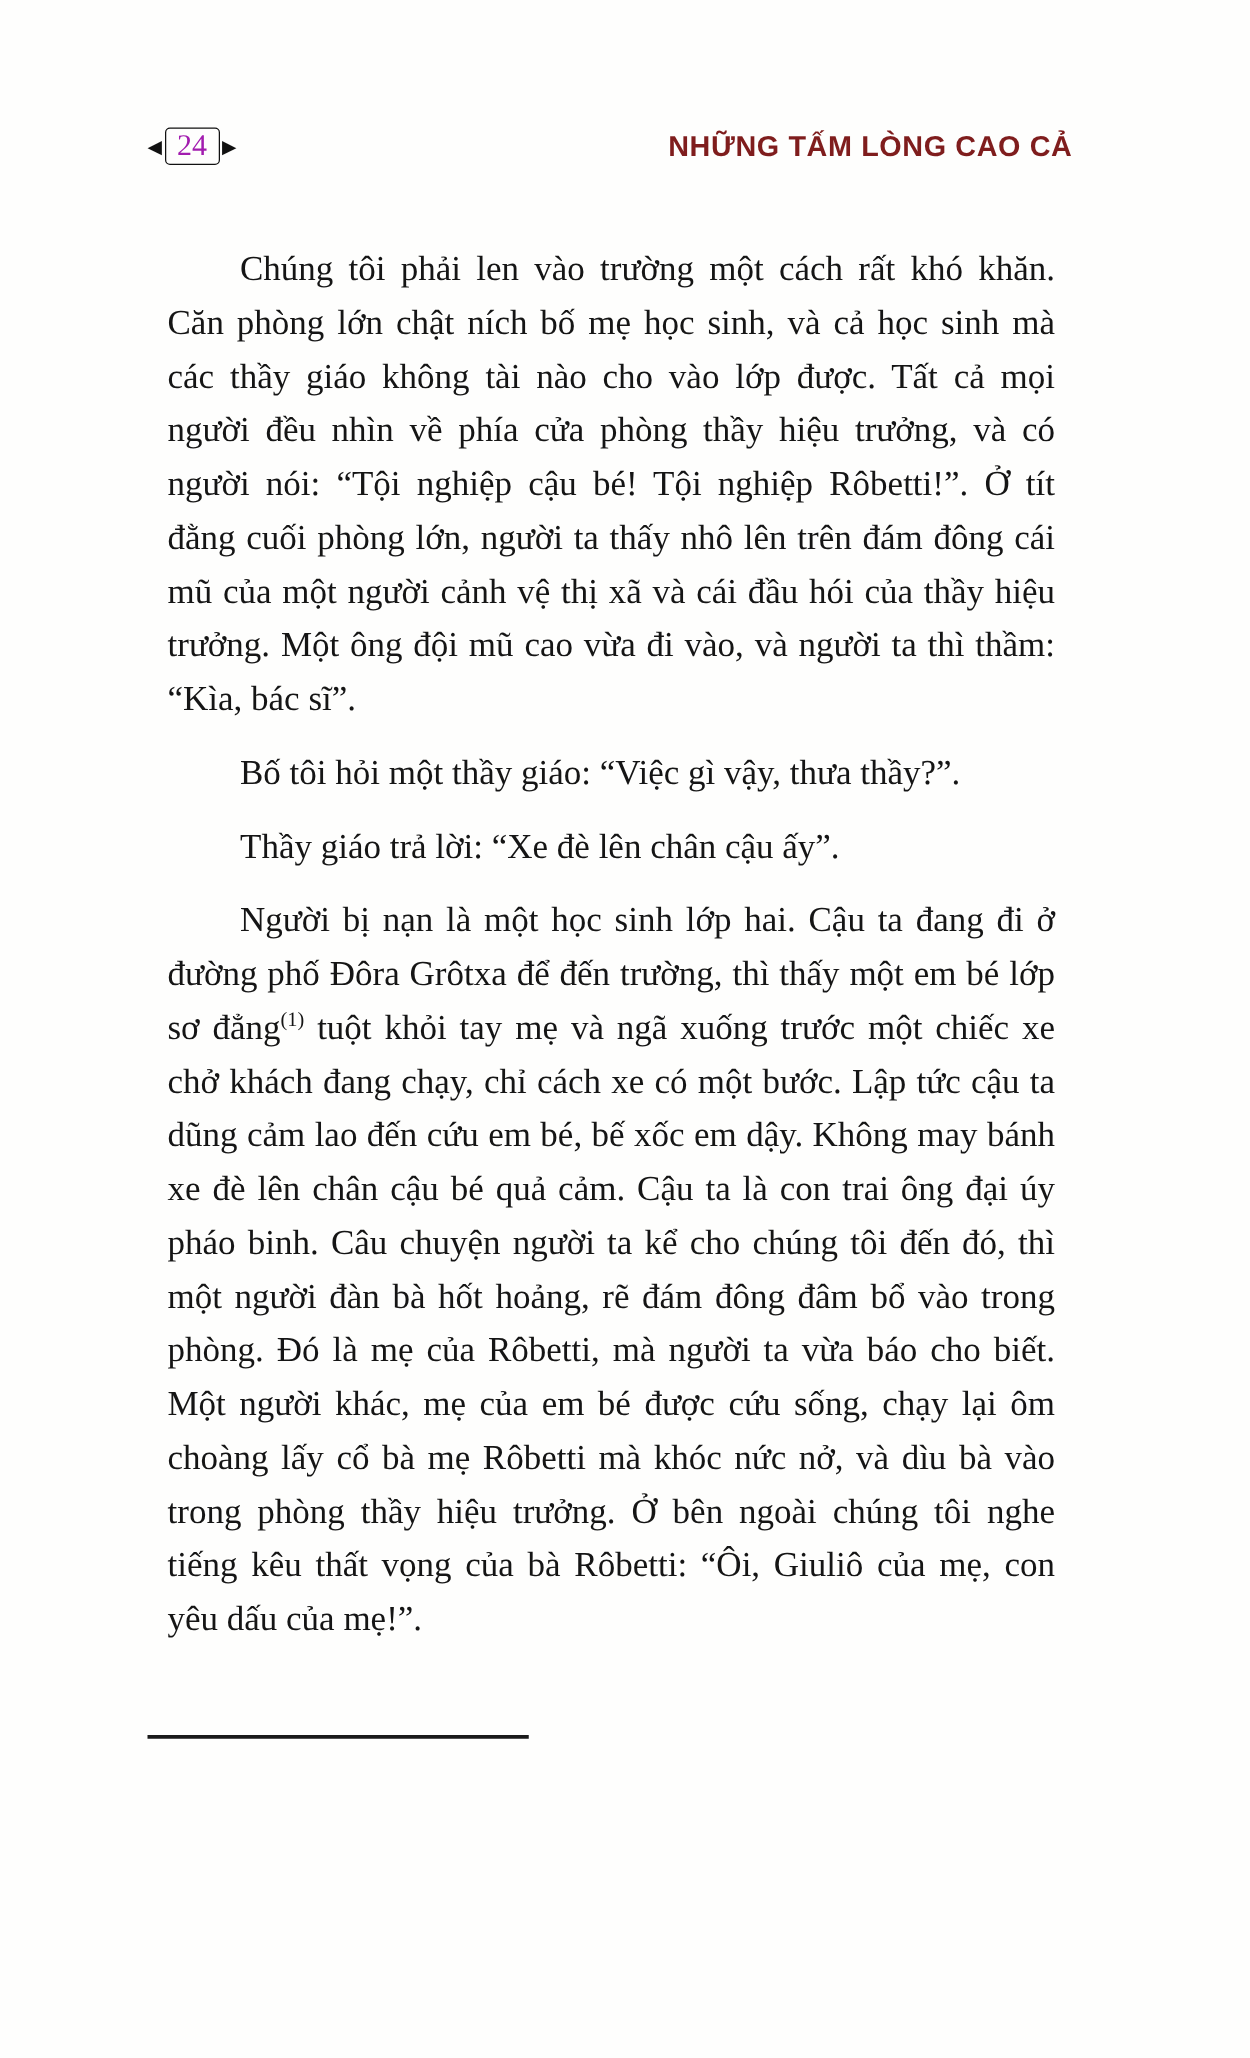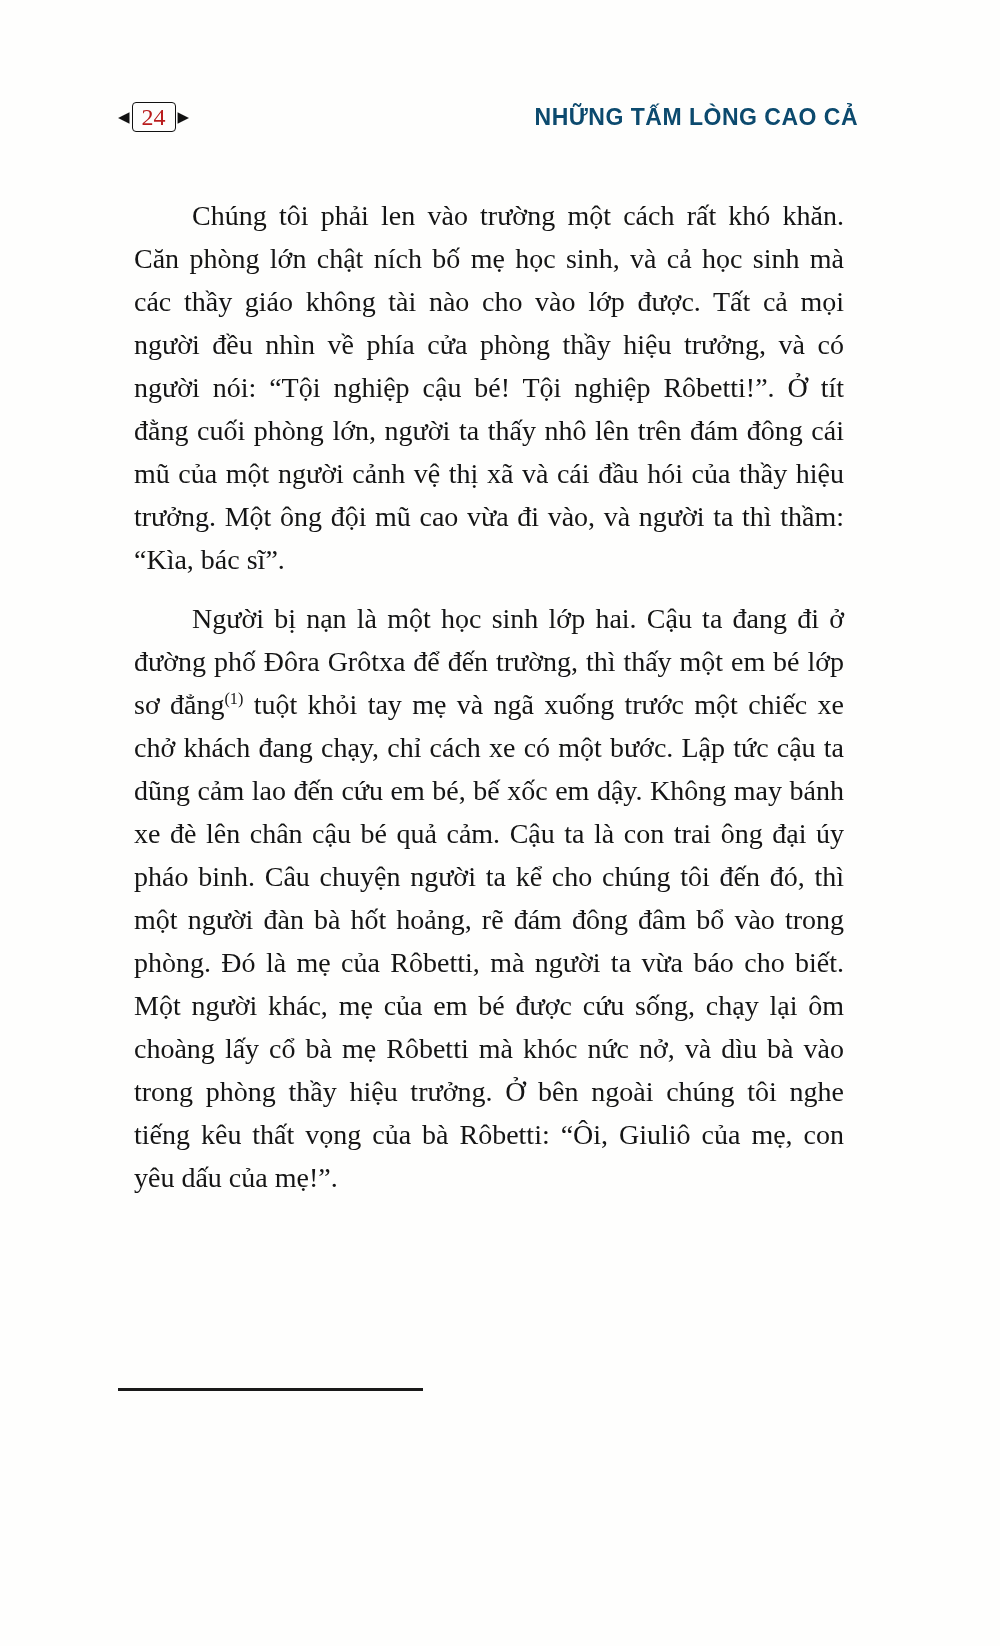--- a/index.html
+++ b/index.html
@@ -43,31 +43,31 @@
   .page-number-badge .num-box {
     display: inline-flex;
     align-items: center;
     justify-content: center;
     min-width: 44px;
     height: 30px;
     border: 1.5px solid #111;
     border-radius: 4px;
     font-size: 24px;
     font-family: "Liberation Serif", serif;
-    color: #b91c1c;
+    color: #a21caf;
     box-sizing: border-box;
     padding: 0 4px;
   }
   .book-title {
     margin: 0;
     font-family: "Liberation Sans", "DejaVu Sans", sans-serif;
     font-weight: 700;
     font-size: 23px;
     letter-spacing: 0.5px;
-    color: #0c4a6e;
+    color: #7f1d1d;
   }
 
   
   .content {
     position: absolute;
     top: 178px;
     left: 118px;
     width: 742px;
     font-size: 28px;
     line-height: 43px;
@@ -110,18 +110,20 @@
     <div class="page-number-badge">
       <span class="arrow">◀</span>
       <span class="num-box">24</span>
       <span class="arrow">▶</span>
     </div>
     <h1 class="book-title">NHỮNG TẤM LÒNG CAO CẢ</h1>
   </header>
 
   <main class="content">
     <p>Chúng tôi phải len vào trường một cách rất khó khăn. Căn phòng lớn chật ních bố mẹ học sinh, và cả học sinh mà các thầy giáo không tài nào cho vào lớp được. Tất cả mọi người đều nhìn về phía cửa phòng thầy hiệu trưởng, và có người nói: “Tội nghiệp cậu bé! Tội nghiệp Rôbetti!”. Ở tít đằng cuối phòng lớn, người ta thấy nhô lên trên đám đông cái mũ của một người cảnh vệ thị xã và cái đầu hói của thầy hiệu trưởng. Một ông đội mũ cao vừa đi vào, và người ta thì thầm: “Kìa, bác sĩ”.</p>
+    <p>Bố tôi hỏi một thầy giáo: “Việc gì vậy, thưa thầy?”.</p>
+    <p>Thầy giáo trả lời: “Xe đè lên chân cậu ấy”.</p>
     <p><span>Người bị nạn là một học sinh lớp hai. Cậu ta đang đi ở đường phố Đôra Grôtxa để đến trường, thì thấy một em bé lớp sơ đẳng</span><sup>(1)</sup><span> tuột khỏi tay mẹ và ngã xuống trước một chiếc xe chở khách đang chạy, chỉ cách xe có một bước. Lập tức cậu ta dũng cảm lao đến cứu em bé, bế xốc em dậy. Không may bánh xe đè lên chân cậu bé quả cảm. Cậu ta là con trai ông đại úy pháo binh. Câu chuyện người ta kể cho chúng tôi đến đó, thì một người đàn bà hốt hoảng, rẽ đám đông đâm bổ vào trong phòng. Đó là mẹ của Rôbetti, mà người ta vừa báo cho biết. Một người khác, mẹ của em bé được cứu sống, chạy lại ôm choàng lấy cổ bà mẹ Rôbetti mà khóc nức nở, và dìu bà vào trong phòng thầy hiệu trưởng. Ở bên ngoài chúng tôi nghe tiếng kêu thất vọng của bà Rôbetti: “Ôi, Giuliô của mẹ, con yêu dấu của mẹ!”.</span></p>
   </main>
 
   <div class="footnote-divider"></div>
 
 </div>
 
 </body></html>

